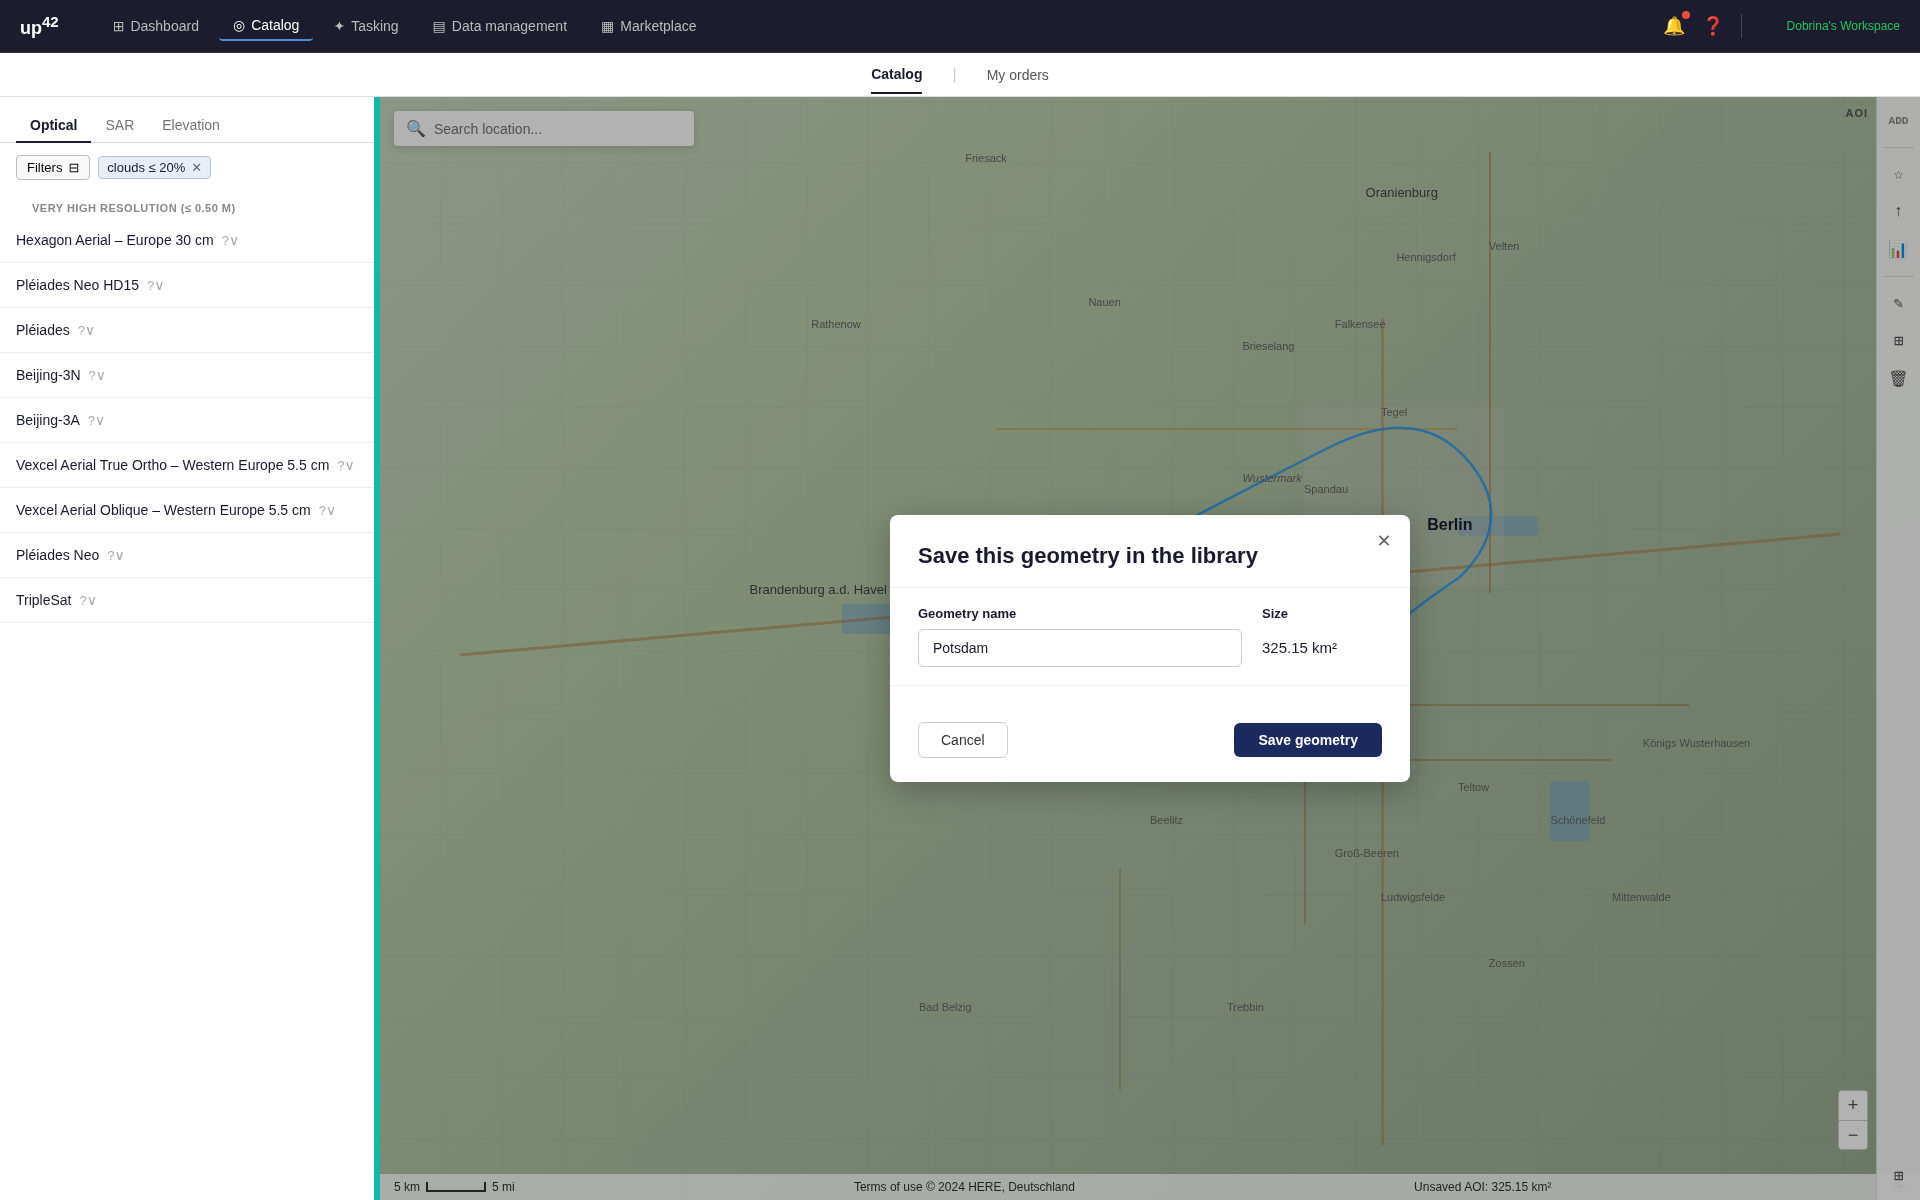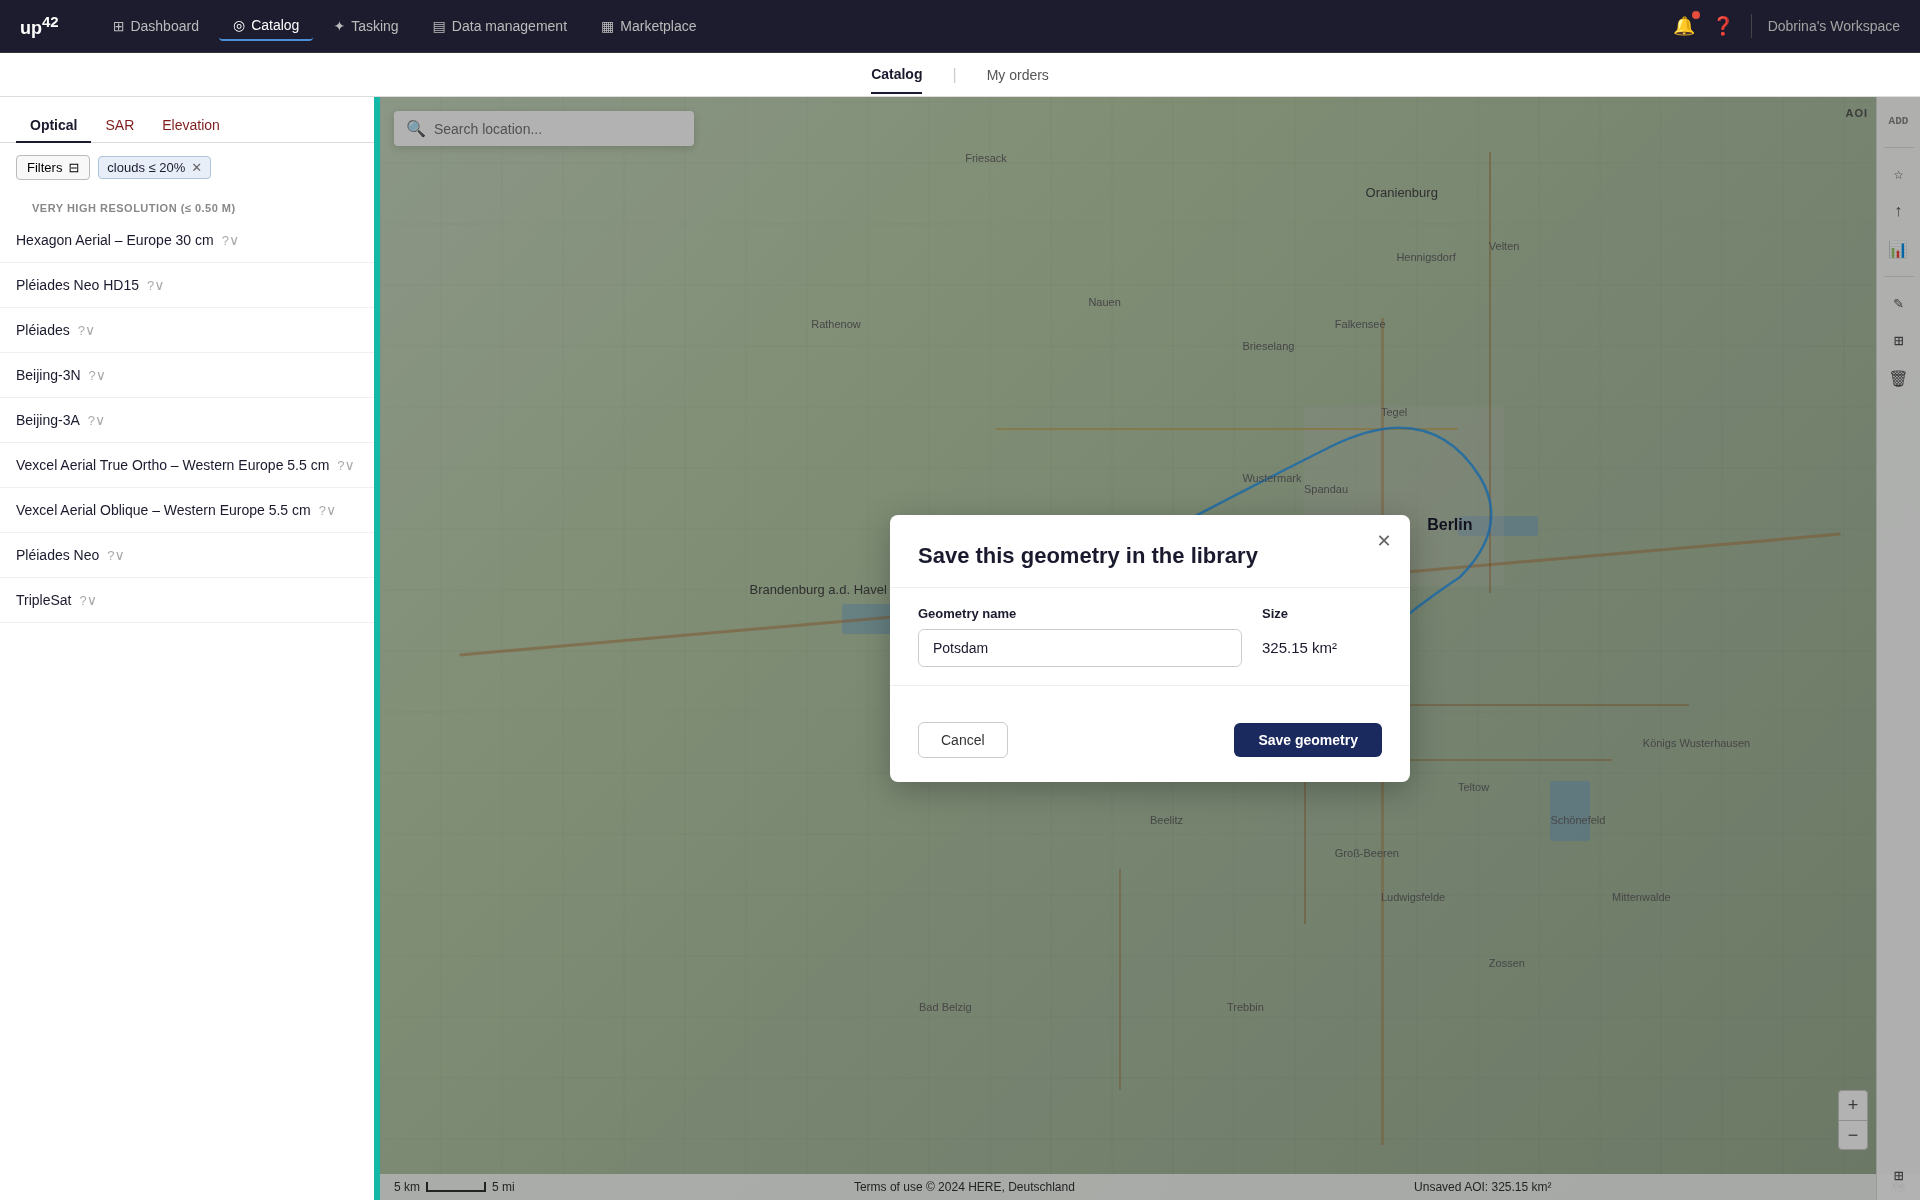--- a/index.html
+++ b/index.html
@@ -19,21 +19,21 @@
       color: #bbb; font-size: 14px; transition: background 0.2s;
     }
     .nav-item.active { color: #fff; border-bottom: 2px solid #4a90d9; }
     .nav-item .nav-icon { font-size: 14px; }
     .nav-right { display: flex; align-items: center; gap: 16px; margin-left: auto; }
     .nav-right .icon-btn { color: #bbb; cursor: pointer; font-size: 18px; position: relative; }
     .notif-badge {
       position: absolute; top: -4px; right: -4px;
       background: #e74c3c; border-radius: 50%; width: 8px; height: 8px;
     }
-    .workspace-label { color: #a3a3a3; font-size: 14px; cursor: pointer; }
+    .workspace-label { color: #22c55e; font-size: 12px; cursor: pointer; margin-left: 29px; }
 
     
     .second-nav {
       display: flex; align-items: center; justify-content: center;
       height: 44px; background: #fff; border-bottom: 1px solid #ddd;
       position: relative; z-index: 99;
     }
     .second-nav-items { display: flex; gap: 30px; align-items: center; }
     .second-nav-item { font-size: 14px; color: #555; cursor: pointer; padding: 10px 0; }
     .second-nav-item.active { color: #1a1a2e; font-weight: 600; border-bottom: 2px solid #1a1a2e; }
@@ -47,21 +47,21 @@
       width: 380px; min-width: 380px; background: #fff;
       border-right: 6px solid #14b8a6; display: flex; flex-direction: column;
       overflow-y: auto;
     }
     .tab-bar {
       display: flex; padding: 12px 16px 0;
       border-bottom: 1px solid #ddd;
     }
     .tab {
       padding: 8px 14px; cursor: pointer; font-size: 14px;
-      color: #7f1d1d; border-bottom: 2px solid transparent;
+      color: #737373; border-bottom: 2px solid transparent;
       margin-bottom: -1px;
     }
     .tab.active { color: #1a1a2e; border-bottom: 2px solid #1a1a2e; font-weight: 600; }
 
     .filter-bar { display: flex; align-items: center; gap: 8px; padding: 12px 16px; flex-wrap: wrap; }
     .filter-btn {
       display: flex; align-items: center; gap: 6px;
       border: 1px solid #bbb; border-radius: 4px; padding: 4px 10px;
       font-size: 13px; cursor: pointer; background: #f8f8f8;
     }
@@ -388,21 +388,21 @@
 
       <div class="map-label city" style="top:38%;left:68%;">Berlin</div>
       <div class="map-label town" style="top:55%;left:52%;">Potsdam</div>
       <div class="map-label town" style="top:8%;left:64%;">Oranienburg</div>
       <div class="map-label small" style="top:14%;left:66%;">Hennigsdorf</div>
       <div class="map-label small" style="top:20%;left:62%;">Falkensee</div>
       <div class="map-label small" style="top:22%;left:56%;">Brieselang</div>
       <div class="map-label small" style="top:18%;left:46%;">Nauen</div>
       <div class="map-label small" style="top:13%;left:72%;">Velten</div>
       <div class="map-label small" style="top:5%;left:38%;">Friesack</div>
-      <div class="map-label small" style="top:34%;left:56%;">Wustermark</div>
+      <div class="map-label small" style="top:34%;left:56%;font-style:italic;">Wustermark</div>
       <div class="map-label small" style="top:28%;left:65%;">Tegel</div>
       <div class="map-label small" style="top:35%;left:60%;">Spandau</div>
       <div class="map-label small" style="top:62%;left:70%;">Teltow</div>
       <div class="map-label small" style="top:68%;left:62%;">Groß-Beeren</div>
       <div class="map-label small" style="top:65%;left:76%;">Schönefeld</div>
       <div class="map-label small" style="top:72%;left:65%;">Ludwigsfelde</div>
       <div class="map-label small" style="top:78%;left:72%;">Zossen</div>
       <div class="map-label small" style="top:82%;left:55%;">Trebbin</div>
       <div class="map-label small" style="top:58%;left:82%;">Königs Wusterhausen</div>
       <div class="map-label small" style="top:72%;left:80%;">Mittenwalde</div>

